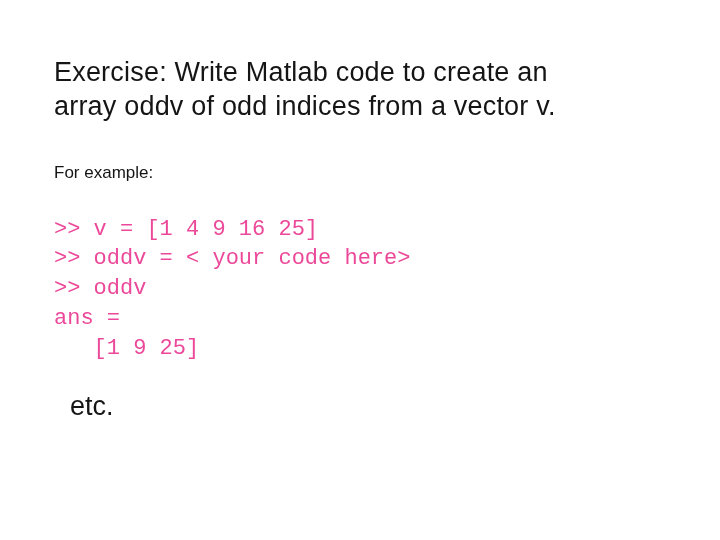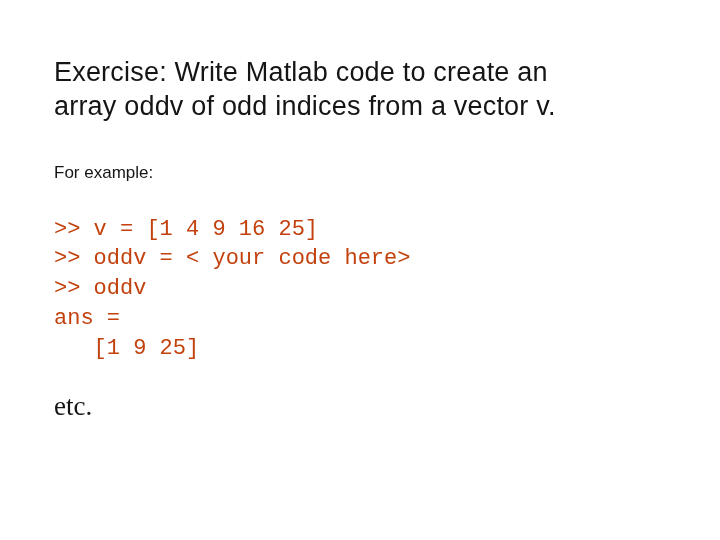--- a/index.html
+++ b/index.html
@@ -27,28 +27,27 @@
   }
   .subtitle {
     font-size: 17px;
     line-height: 1.25;
     margin: 0 0 32px 0;
   }
   .code {
     font-family: "Courier New", Courier, monospace;
     font-size: 22px;
     line-height: 1.35;
-    color: #c2410c;
+    color: #ec4899;
     white-space: pre;
     margin: 0 0 28px 0;
   }
   .etc {
     font-size: 27px;
-    margin: 0;
-    font-family: Liberation Serif, serif;
+    margin: 16px;
   }
 </style>
 </head>
 <body>
 
 <div class="slide">
   <p class="title">Exercise: Write Matlab code to create an array oddv of odd indices from a vector v.</p>
   <p class="subtitle">For example:</p>
   <pre class="code"><span>&gt;&gt; v = [1 4 9 16 25]</span>
 <span>&gt;&gt; oddv = &lt; your code here&gt;</span>

